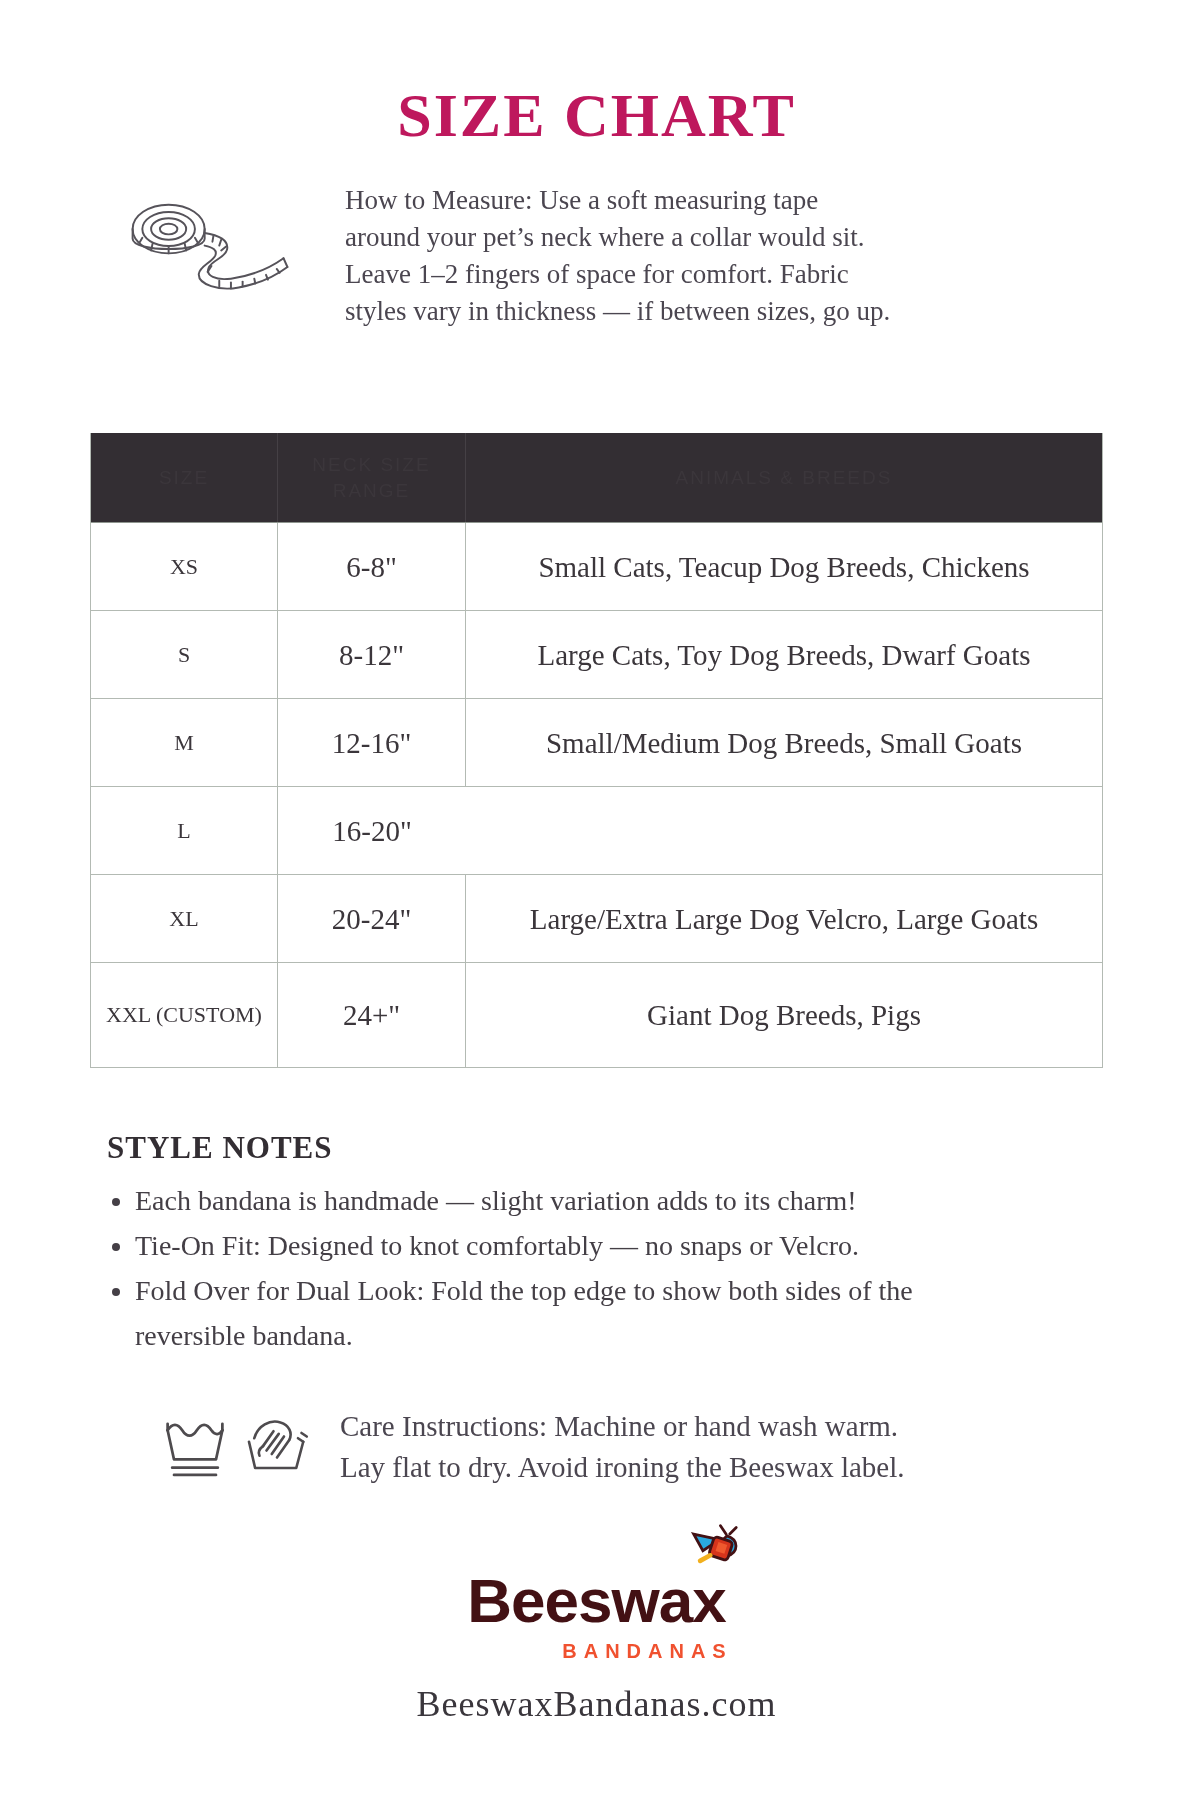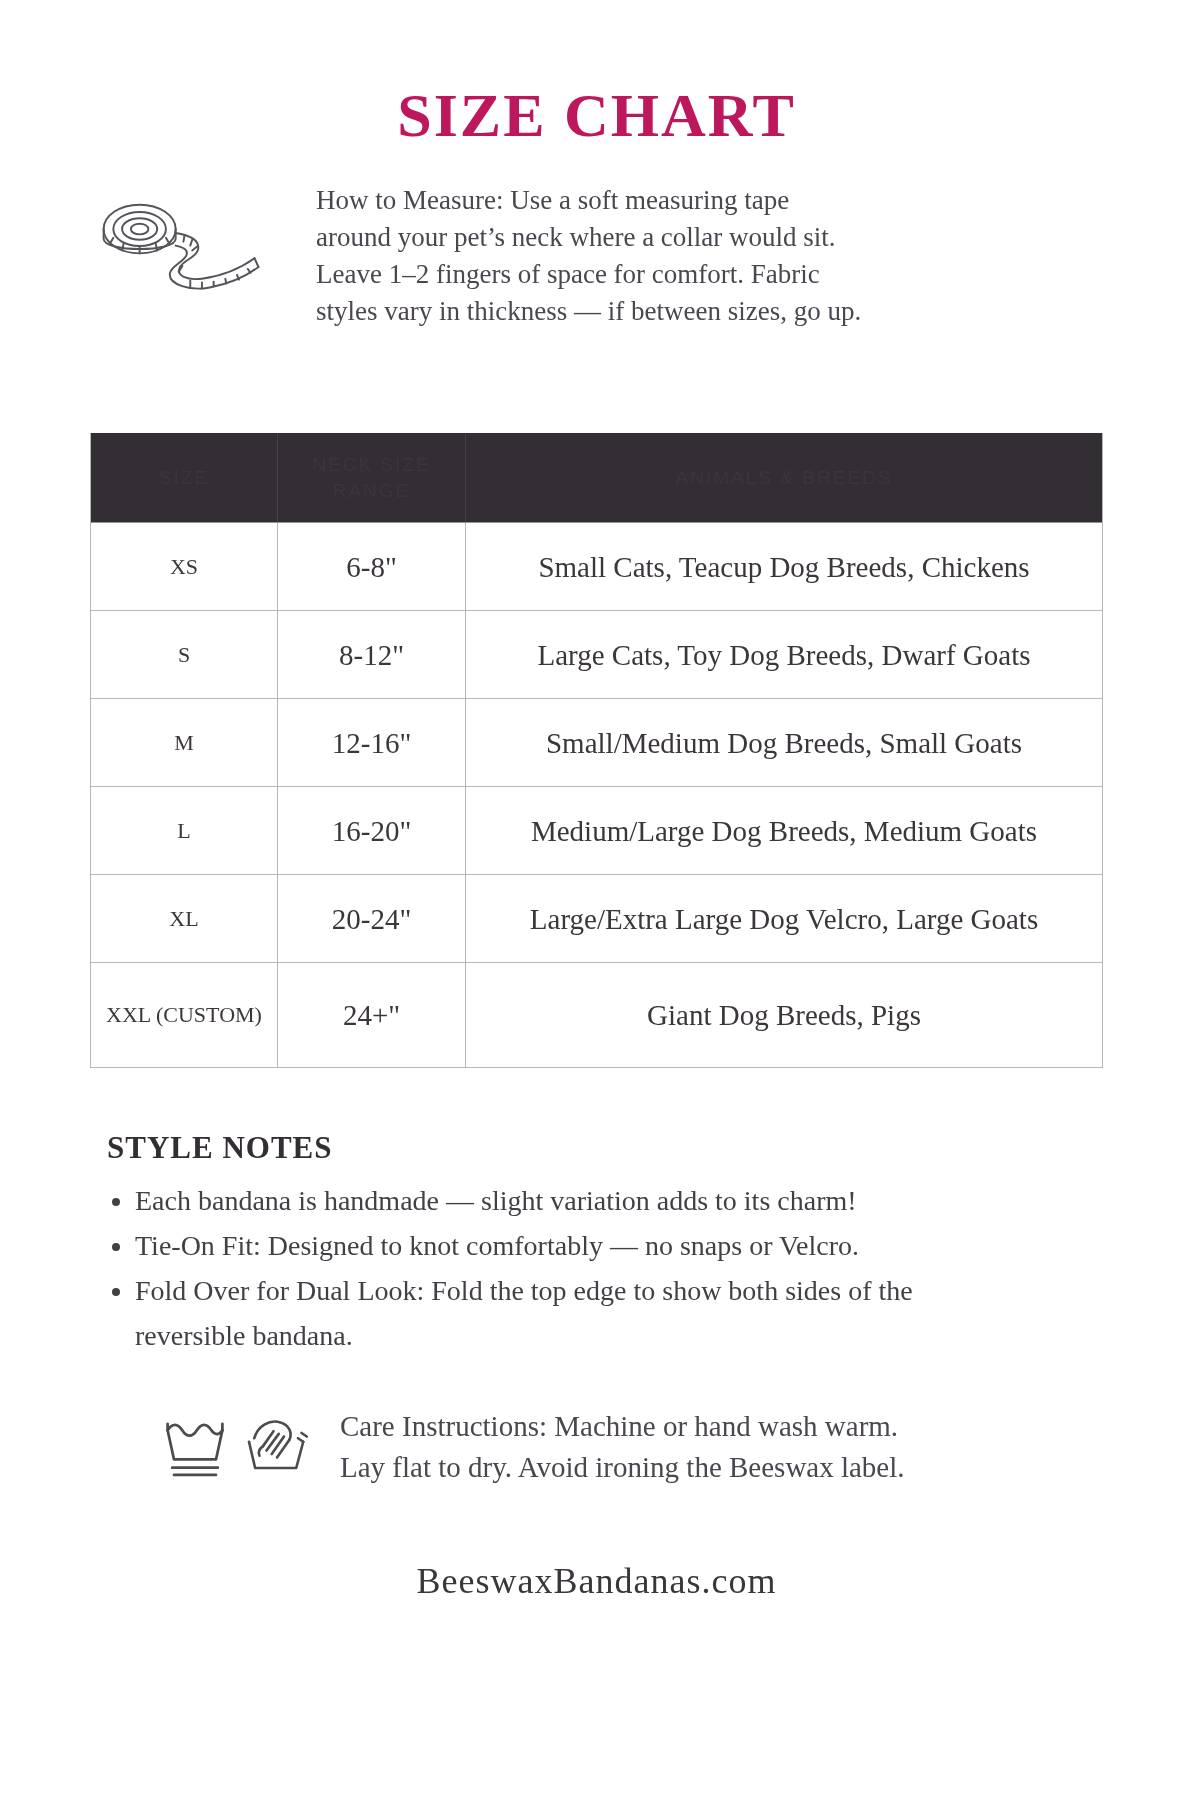--- a/index.html
+++ b/index.html
@@ -12,21 +12,21 @@
   .page { position:relative; width:1200px; height:1800px; background:#ffffff; overflow:hidden; }
 
   
   .title {
     position:absolute; top:80px; left:90px; width:1013px;
     text-align:center; font-size:62px; font-weight:600; letter-spacing:2px;
     color:#be185d;
   }
 
   
-  .measure { position:absolute; top:182px; left:89px; display:flex; align-items:flex-start; }
+  .measure { position:absolute; top:182px; left:118px; display:flex; align-items:flex-start; }
   .measure-icon { width:185px; flex:0 0 185px; margin-top:8px; }
   .measure-text { margin-left:42px; font-size:27px; line-height:37px; color:#4b4650; }
 
   
   .size-table {
     position:absolute; top:433px; left:90px; width:1013px;
     border:1px solid #b3bab3; border-top:none;
   }
   .thead {
     display:grid; grid-template-columns:187px 188px 1fr; height:90px;
@@ -148,21 +148,20 @@
       <div class="td td-breeds">Large Cats, Toy Dog Breeds, Dwarf Goats</div>
     </div>
     <div class="tr">
       <div class="td td-size">M</div>
       <div class="td td-range">12-16"</div>
       <div class="td td-breeds">Small/Medium Dog Breeds, Small Goats</div>
     </div>
     <div class="tr">
       <div class="td td-size">L</div>
       <div class="td td-range">16-20"</div>
-      <div class="td td-breeds">Medium/Large Dog Breeds, Medium Goats</div>
     </div>
     <div class="tr">
       <div class="td td-size">XL</div>
       <div class="td td-range">20-24"</div>
       <div class="td td-breeds">Large/Extra Large Dog Velcro, Large Goats</div>
     </div>
     <div class="tr">
       <div class="td td-size">XXL (CUSTOM)</div>
       <div class="td td-range">24+"</div>
       <div class="td td-breeds">Giant Dog Breeds, Pigs</div>
@@ -202,16 +201,33 @@
         </svg>
       </span>
     </div>
     <div class="care-text">
       <div>Care Instructions: Machine or hand wash warm.</div>
       <div>Lay flat to dry. Avoid ironing the Beeswax label.</div>
     </div>
   </div>
 
   <div class="logo">
+    <div class="wordmark-wrap">
+      <span class="bee">
+        <svg viewBox="0 0 60 54" width="56" height="50">
+          <g stroke="#431114" stroke-width="3" stroke-linecap="round">
+            <line x1="43" y1="13" x2="37" y2="4"></line>
+            <line x1="47" y1="13" x2="54" y2="6"></line>
+            <path d="M8 13 L36 19 L18 31 Z" fill="#2aa9de"></path>
+            <path d="M44 15 C57 19 57 33 44 37 L36 23 Z" fill="#2aa9de"></path>
+            <rect x="27" y="18" width="21" height="21" rx="4" fill="#d6341c" transform="rotate(18 37 28)"></rect>
+            <rect x="33" y="23" width="10" height="10" fill="#f0592e" stroke="none" transform="rotate(18 38 28)"></rect>
+            <line x1="15" y1="42" x2="26" y2="36" stroke="#f2b01e" stroke-width="5"></line>
+          </g>
+        </svg>
+      </span>
+      <span class="wordmark">Beeswax</span>
+      <div class="logo-sub">BANDANAS</div>
+    </div>
     <div class="website">BeeswaxBandanas.com</div>
   </div>
 
 </div>
 
 </body></html>

